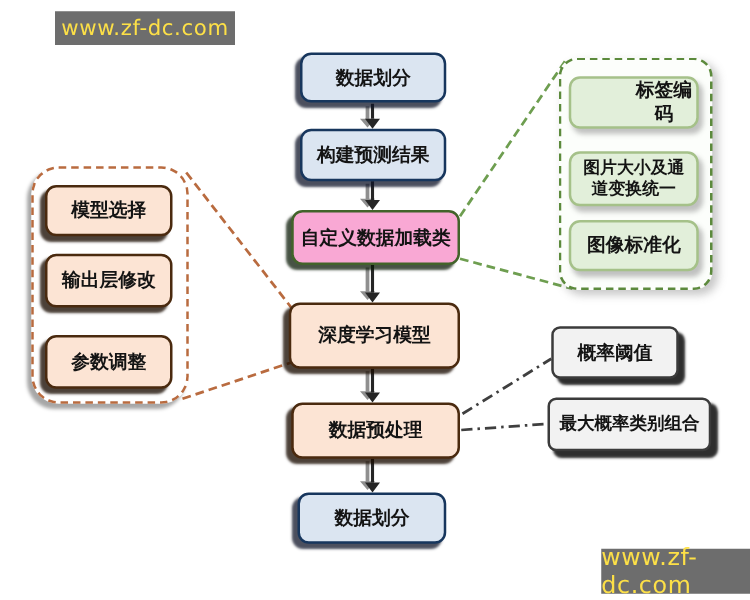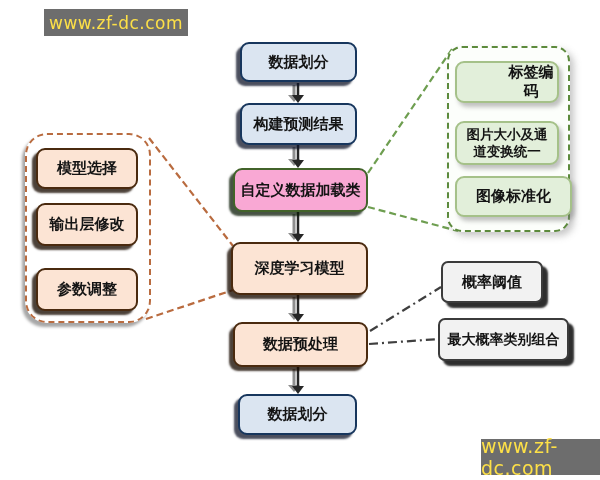--- a/index.html
+++ b/index.html
@@ -87,18 +87,18 @@
   <div class="node blue" style="left:238px;top:394px;width:119px;height:41px;">数据划分</div>
 
   <div class="left-group"></div>
   <div class="node orange" style="left:36px;top:203px;width:102px;height:43px;">输出层修改</div>
   <div class="node orange" style="left:36px;top:148px;width:102px;height:41px;">模型选择</div>
   <div class="node orange" style="left:36px;top:268px;width:102px;height:43px;">参数调整</div>
 
   <div class="right-group"></div>
   <div class="node subgreen" style="left:455px;top:61px;width:104px;height:42px;padding-left:48px;">标签编码</div>
   <div class="node subgreen small-text" style="left:455px;top:121px;width:104px;height:44px;padding:2px 5px;">图片大小及通道变换统一</div>
-  <div class="node subgreen" style="left:455px;top:176px;width:117px;height:41px;">图像标准化</div>
+  <div class="node subgreen" style="left:455px;top:176px;width:104px;height:41px;">图像标准化</div>
 
   <div class="node gray" style="left:441px;top:261px;width:102px;height:42px;">概率阈值</div>
   <div class="node gray" style="left:438px;top:318px;width:131px;height:43px;font-size:14px;">最大概率类别组合</div>
 
 </div>
 
 </body></html>

